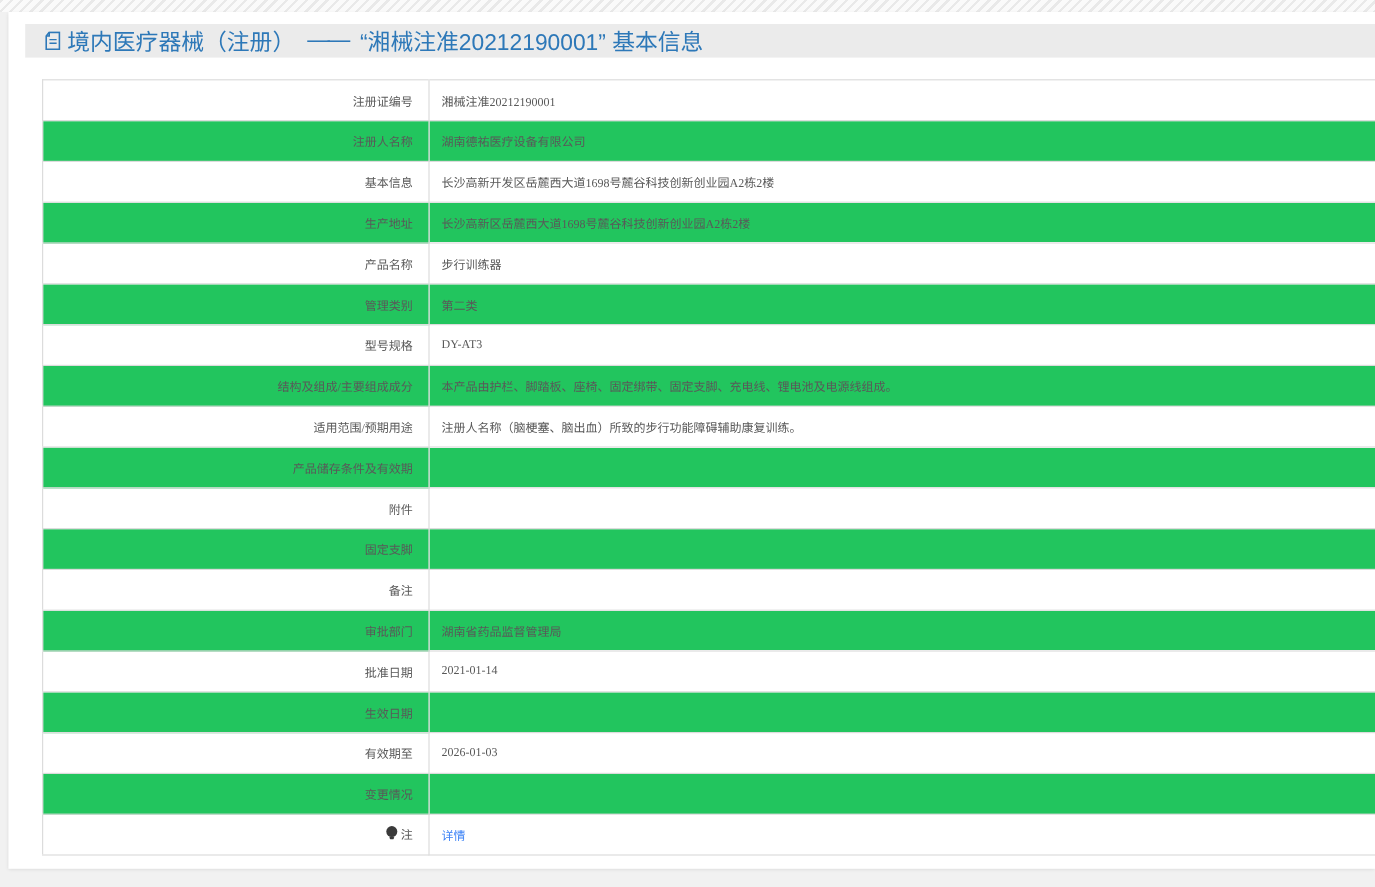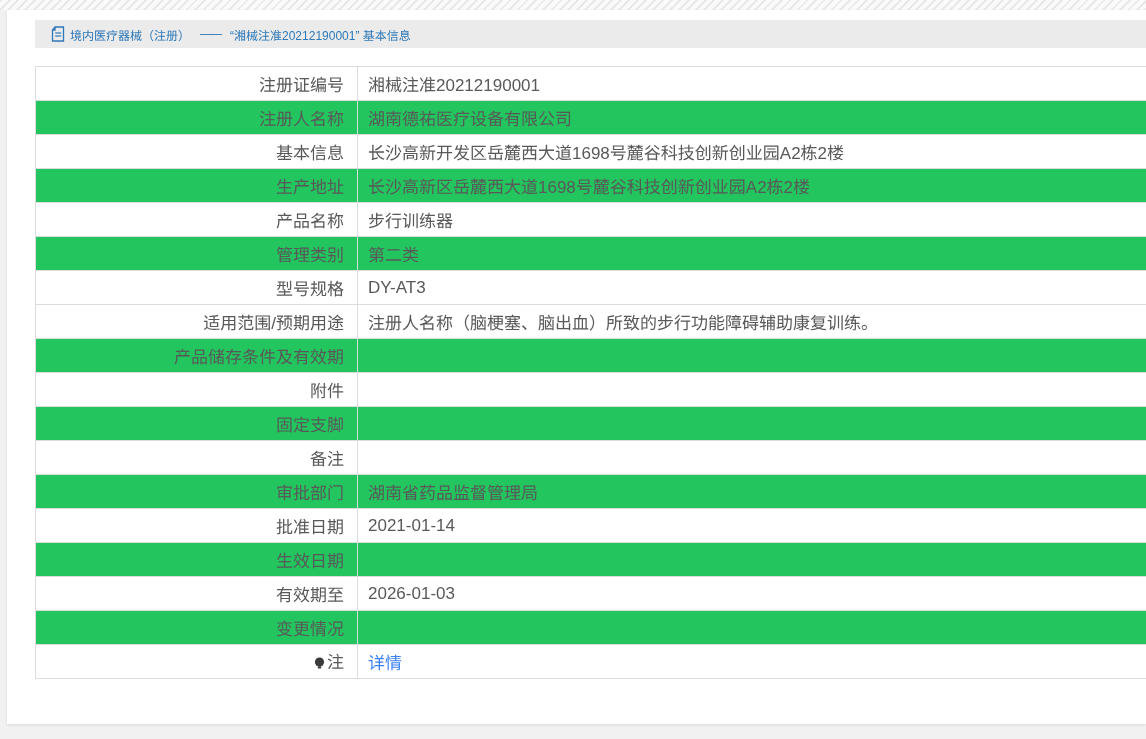--- a/index.html
+++ b/index.html
@@ -15,47 +15,48 @@
   }
   .panel {
     margin-left: 7px;
     width: calc(100% - 7px);
     background: #ffffff;
     padding: 10px 0 11px 7px;
     box-shadow: 0 1px 3px rgba(0,0,0,0.10);
     min-height: 714px;
   }
   .header-bar {
-    margin-left: 21px;
+    margin-left: 7px;
     height: 28px;
     background: #ebebeb;
     display: flex;
     align-items: center;
     padding-left: 16px;
     color: #2d78b8;
-    font-size: 12px;
+    font-size: 19px;
   }
   .header-bar .doc-icon { display: inline-flex; margin-right: 5px; }
   .header-bar .sep { margin: 0 10px; letter-spacing: -2px; }
   .info-table {
     margin: 18px 0 0 21px;
     width: calc(100% - 21px);
     border-collapse: collapse;
     border-top: 1px solid #dcdcdc;
     border-left: 1px solid #dcdcdc;
     border-bottom: 1px solid #dcdcdc;
     table-layout: fixed;
   }
   .info-table tr { height: 34px; }
   .info-table tr.alt { background: #22c55e; }
   .info-table td {
     border-bottom: 1px solid #dcdcdc;
-    font-size: 17px;
+    font-size: 10px;
     color: #595959;
     vertical-align: middle;
+    font-family: Liberation Serif, serif;
   }
   .info-table td.label-cell {
     width: 322px;
     text-align: right;
     padding-right: 13px;
     border-right: 1px solid #dcdcdc;
     white-space: nowrap;
   }
   .info-table td.value-cell {
     padding-left: 10px;
@@ -150,20 +151,28 @@
 
   <tr>
     <td class="label-cell">
       <span class="label-text">型号规格</span>
     </td>
     <td class="value-cell">
       <span class="value-text">DY-AT3</span>
     </td>
   </tr>
 
+  <tr class="alt">
+    <td class="label-cell">
+      <span class="label-text">结构及组成/主要组成成分</span>
+    </td>
+    <td class="value-cell">
+      <span class="value-text">本产品由护栏、脚踏板、座椅、固定绑带、固定支脚、充电线、锂电池及电源线组成。</span>
+    </td>
+  </tr>
 
   <tr>
     <td class="label-cell">
       <span class="label-text">适用范围/预期用途</span>
     </td>
     <td class="value-cell">
       <span class="value-text">注册人名称（脑梗塞、脑出血）所致的步行功能障碍辅助康复训练。</span>
     </td>
   </tr>
 

